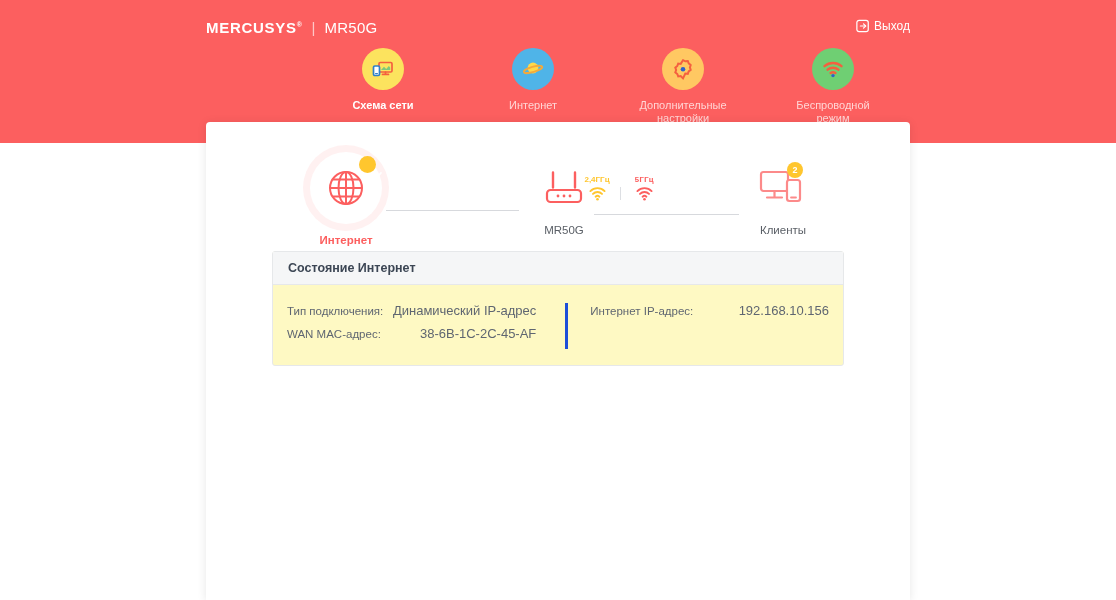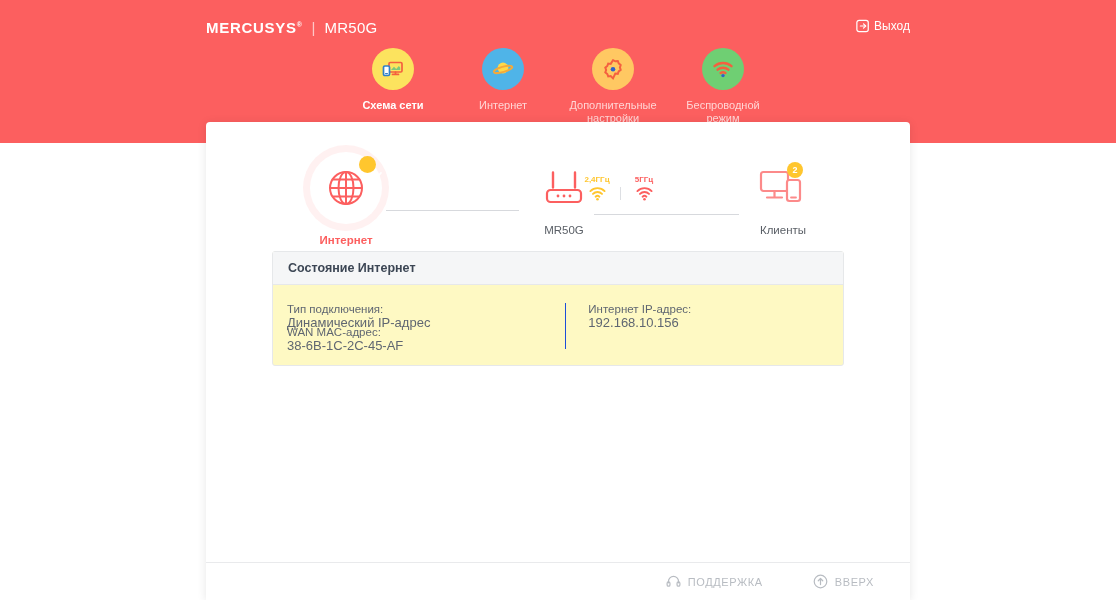--- a/index.html
+++ b/index.html
@@ -32,23 +32,24 @@
 
   .logout {
     position: absolute; right: 206px; top: 19px;
     display: flex; align-items: center; gap: 4px;
     color: #ffffff; font-size: 12px; cursor: pointer;
   }
   .logout-icon { width: 14px; height: 14px; display:block; }
 
   
   .nav {
-    position: absolute; top: 48px; left: 206px;
+    position: absolute; top: 48px; left: 196px;
     width: 704px; height: 95px;
     display: flex;
+    gap: 40px;
   }
   .nav-item {
     width: 110px; display: flex; flex-direction: column;
     align-items: center; cursor: pointer; position: relative;
   }
   .nav-item:nth-child(1) { margin-left: 132px; }
   .nav-item:nth-child(2) { margin-left: 0px; }
   .nav-item:nth-child(3) { margin-left: 0px; }
   .nav-item:nth-child(4) { margin-left: 0px; }
   .nav-circle {
@@ -124,40 +125,40 @@
   .line-2 { left: 388px; top: 62px; width: 145px; }
 
   
   .bands {
     position: absolute; left: 375px; top: 23px;
     display: flex; align-items: flex-start; gap: 7px;
   }
   .band { display: flex; flex-direction: column; align-items: center; width: 32px; }
   .band-label { font-size: 8px; font-weight: bold; margin-bottom: 3px; white-space: nowrap; }
   .band-24 .band-label { color: #ffc62e; }
-  .band-5  .band-label { color: #fc5f5f; }
+  .band-5  .band-label { color: #fc5f5f; font-family: Liberation Mono, monospace; }
   .band-div { width: 1px; height: 13px; background: #dddfe3; margin-top: 12px; }
 
   
   .panel {
     position: absolute; left: 66px; top: 129px;
     width: 572px;
     border: 1px solid #e6e8ea; border-radius: 3px;
     background: #fef9c3;
   }
   .panel-head {
     height: 33px; background: #f5f6f7;
     border-bottom: 1px solid #e6e8ea;
     display: flex; align-items: center; padding-left: 15px;
   }
   .panel-title { font-size: 12.5px; font-weight: bold; color: #3c4654; }
   .panel-body { display: flex; padding: 18px 0 16px 0; }
   .panel-col { width: 286px; padding: 0 14px; }
-  .panel-col.right { border-left: 1px solid #1d4ed8; padding-left: 22px; margin-left: 15px; }
-  .prow { display: flex; justify-content: space-between; align-items: baseline; height: 23px; flex-direction: column; }
+  .panel-col.right { border-left: 3px solid #1d4ed8; padding-left: 22px; margin-left: 15px; }
+  .prow { display: flex; justify-content: space-between; align-items: baseline; height: 23px; }
   .pkey { font-size: 11.5px; color: #5f6671; white-space: nowrap; }
   .pval { font-size: 13px; color: #5f6671; white-space: nowrap; }
 
   
   .footer {
     position: absolute; left: 0; bottom: 0;
     width: 704px; height: 38px;
     border-top: 1px solid #e9eaec;
     display: flex; align-items: center; justify-content: flex-end;
     padding-right: 36px; gap: 50px;
@@ -333,32 +334,15 @@
         <div class="panel-col right">
           <div class="prow">
             <span class="pkey">Интернет IP-адрес:</span>
             <span class="pval">192.168.10.156</span>
           </div>
           <div class="prow"></div>
         </div>
       </div>
     </div>
 
-    <div class="footer">
-      <div class="foot-item">
-        <svg width="15" height="15" viewBox="0 0 16 16">
-          <path d="M2.6 9.4V8a5.4 5.4 0 0 1 10.8 0v1.4" fill="none" stroke="#b8bcc2" stroke-width="1.3" stroke-linecap="round"></path>
-          <rect x="1.2" y="8.4" width="3" height="4.6" rx="1.4" fill="none" stroke="#b8bcc2" stroke-width="1.3"></rect>
-          <rect x="11.8" y="8.4" width="3" height="4.6" rx="1.4" fill="none" stroke="#b8bcc2" stroke-width="1.3"></rect>
-        </svg>
-        <span>ПОДДЕРЖКА</span>
-      </div>
-      <div class="foot-item">
-        <svg width="15" height="15" viewBox="0 0 16 16">
-          <circle cx="8" cy="8" r="6.7" fill="none" stroke="#b8bcc2" stroke-width="1.3"></circle>
-          <path d="M8 11.3V5M5.6 7.2 8 4.8l2.4 2.4" fill="none" stroke="#b8bcc2" stroke-width="1.3" stroke-linecap="round" stroke-linejoin="round"></path>
-        </svg>
-        <span>ВВЕРХ</span>
-      </div>
-    </div>
 
   </div>
 </div>
 
 </body></html>

